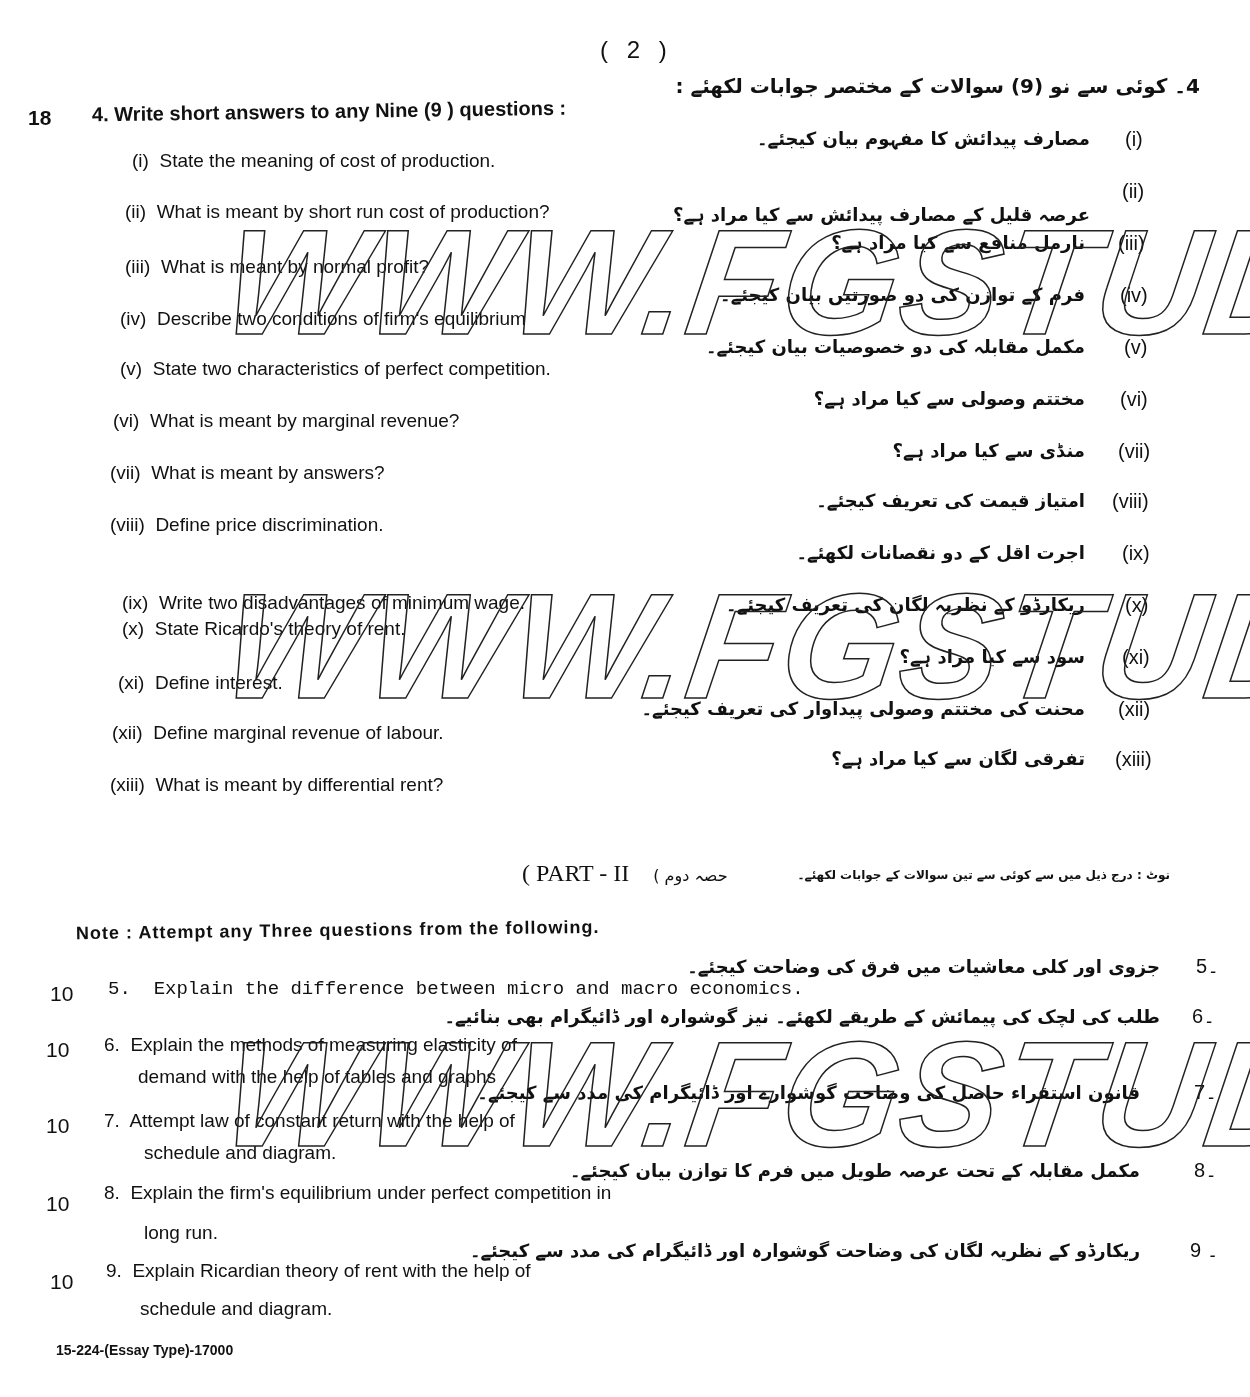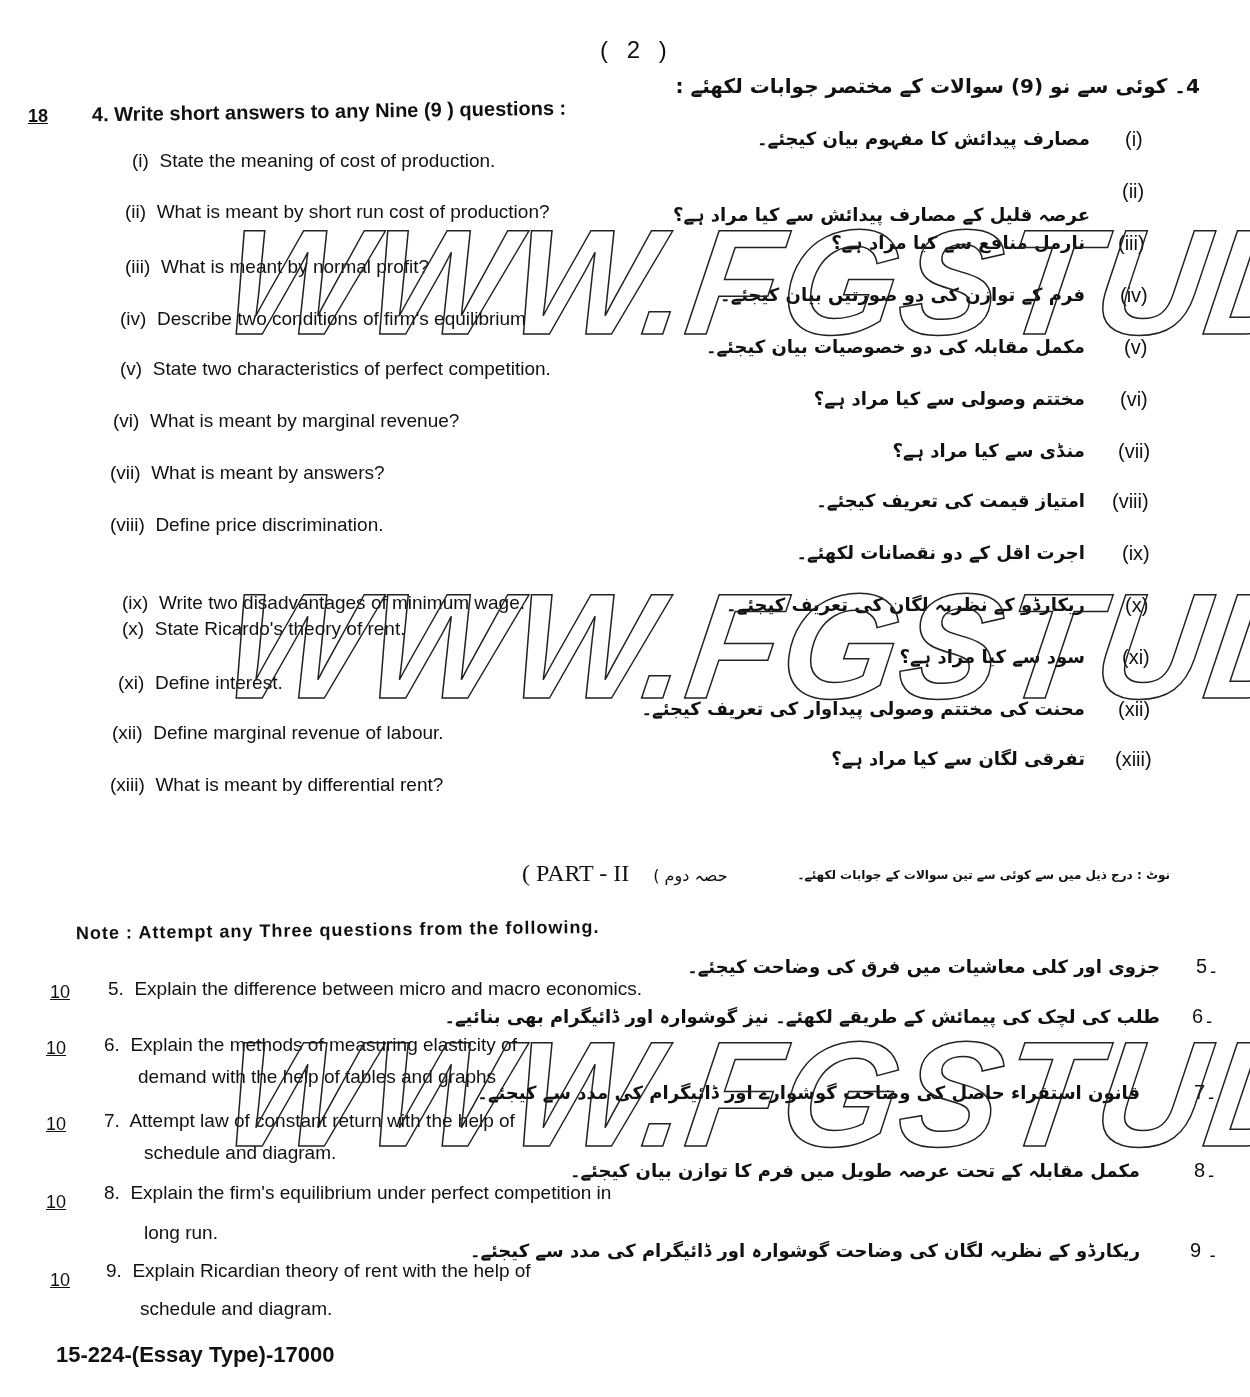--- a/index.html
+++ b/index.html
@@ -1,27 +1,27 @@
 <!DOCTYPE html>
 <html><head>
 <meta charset="utf-8">
 <style>
   html, body { margin: 0; padding: 0; background: #ffffff; }
   body { width: 1250px; height: 1397px; position: relative; overflow: hidden;
          font-family: "Liberation Sans", "DejaVu Sans", sans-serif; color: #111; }
   .abs { position: absolute; white-space: nowrap; }
   .page-num { left: 600px; top: 36px; font-size: 24px; letter-spacing: 6px; }
-  .marks { font-size: 18px; text-decoration: underline; }
+  .marks { font-size: 21px; }
   .en { font-size: 19px; }
   .en-bold { font-size: 20px; font-weight: bold; }
   .ur { font-family: "DejaVu Sans", sans-serif; font-size: 18px; direction: rtl; text-align: right; font-weight: bold; }
   .ur-head { font-size: 20px; }
   .roman { font-size: 20px; }
   .part { font-family: "Liberation Serif", serif; font-size: 24px; }
-  .footer { font-size: 22px; font-weight: bold; }
+  .footer { font-size: 14px; font-weight: bold; }
   .watermark { font-family: "Liberation Sans", sans-serif; font-style: italic; font-weight: bold;
                font-size: 150px; color: transparent; -webkit-text-stroke: 1.5px #222;
                letter-spacing: 2px; pointer-events: none; transform: skewX(-8deg); }
 </style>
 </head>
 <body>
 
 <div class="abs page-num">( 2 )</div>
 
 <div class="abs marks" style="left:28px; top:106px; font-weight:bold;">18</div>
@@ -77,21 +77,21 @@
   <span>( PART - II</span>
   <span style="font-family:'DejaVu Sans',sans-serif; font-size:16px; margin-left:18px;" dir="rtl">حصہ دوم )</span>
 </div>
 
 <div class="abs" style="left:76px; top:920px; font-size:18px; font-weight:bold; letter-spacing:1px; transform:rotate(-0.7deg);">Note : Attempt any Three questions from the following.</div>
 <div class="abs ur" style="right:80px; top:856px; font-size:12px;margin-top:12px;">نوٹ : درج ذیل میں سے کوئی سے تین سوالات کے جوابات لکھئے۔</div>
 
 <div>
 
   <div class="abs marks" style="left:50px; top:982px;">10</div>
-  <div class="abs en" style="left:108px; top:978px;"><span>5.</span>&nbsp; <span>Explain the difference between micro and macro economics.</span></div>
+  <div class="abs en" style="left:108px; top:978px;font-family:Liberation Mono, monospace;"><span>5.</span>&nbsp; <span>Explain the difference between micro and macro economics.</span></div>
   <div class="abs roman" style="left:1196px; top:954px;">5۔</div>
   <div class="abs ur" style="right:90px; top:956px;">جزوی اور کلی معاشیات میں فرق کی وضاحت کیجئے۔</div>
 
   <div class="abs marks" style="left:46px; top:1038px;">10</div>
   <div class="abs en" style="left:104px; top:1034px;"><span>6.</span>&nbsp; <span>Explain the methods of measuring elasticity of</span></div>
   <div class="abs en" style="left:138px; top:1066px;">demand with the help of tables and graphs</div>
   <div class="abs roman" style="left:1192px; top:1004px;">6۔</div>
   <div class="abs ur" style="right:90px; top:1006px;">طلب کی لچک کی پیمائش کے طریقے لکھئے۔ نیز گوشوارہ اور ڈائیگرام بھی بنائیے۔</div>
 
   <div class="abs marks" style="left:46px; top:1114px;">10</div>

